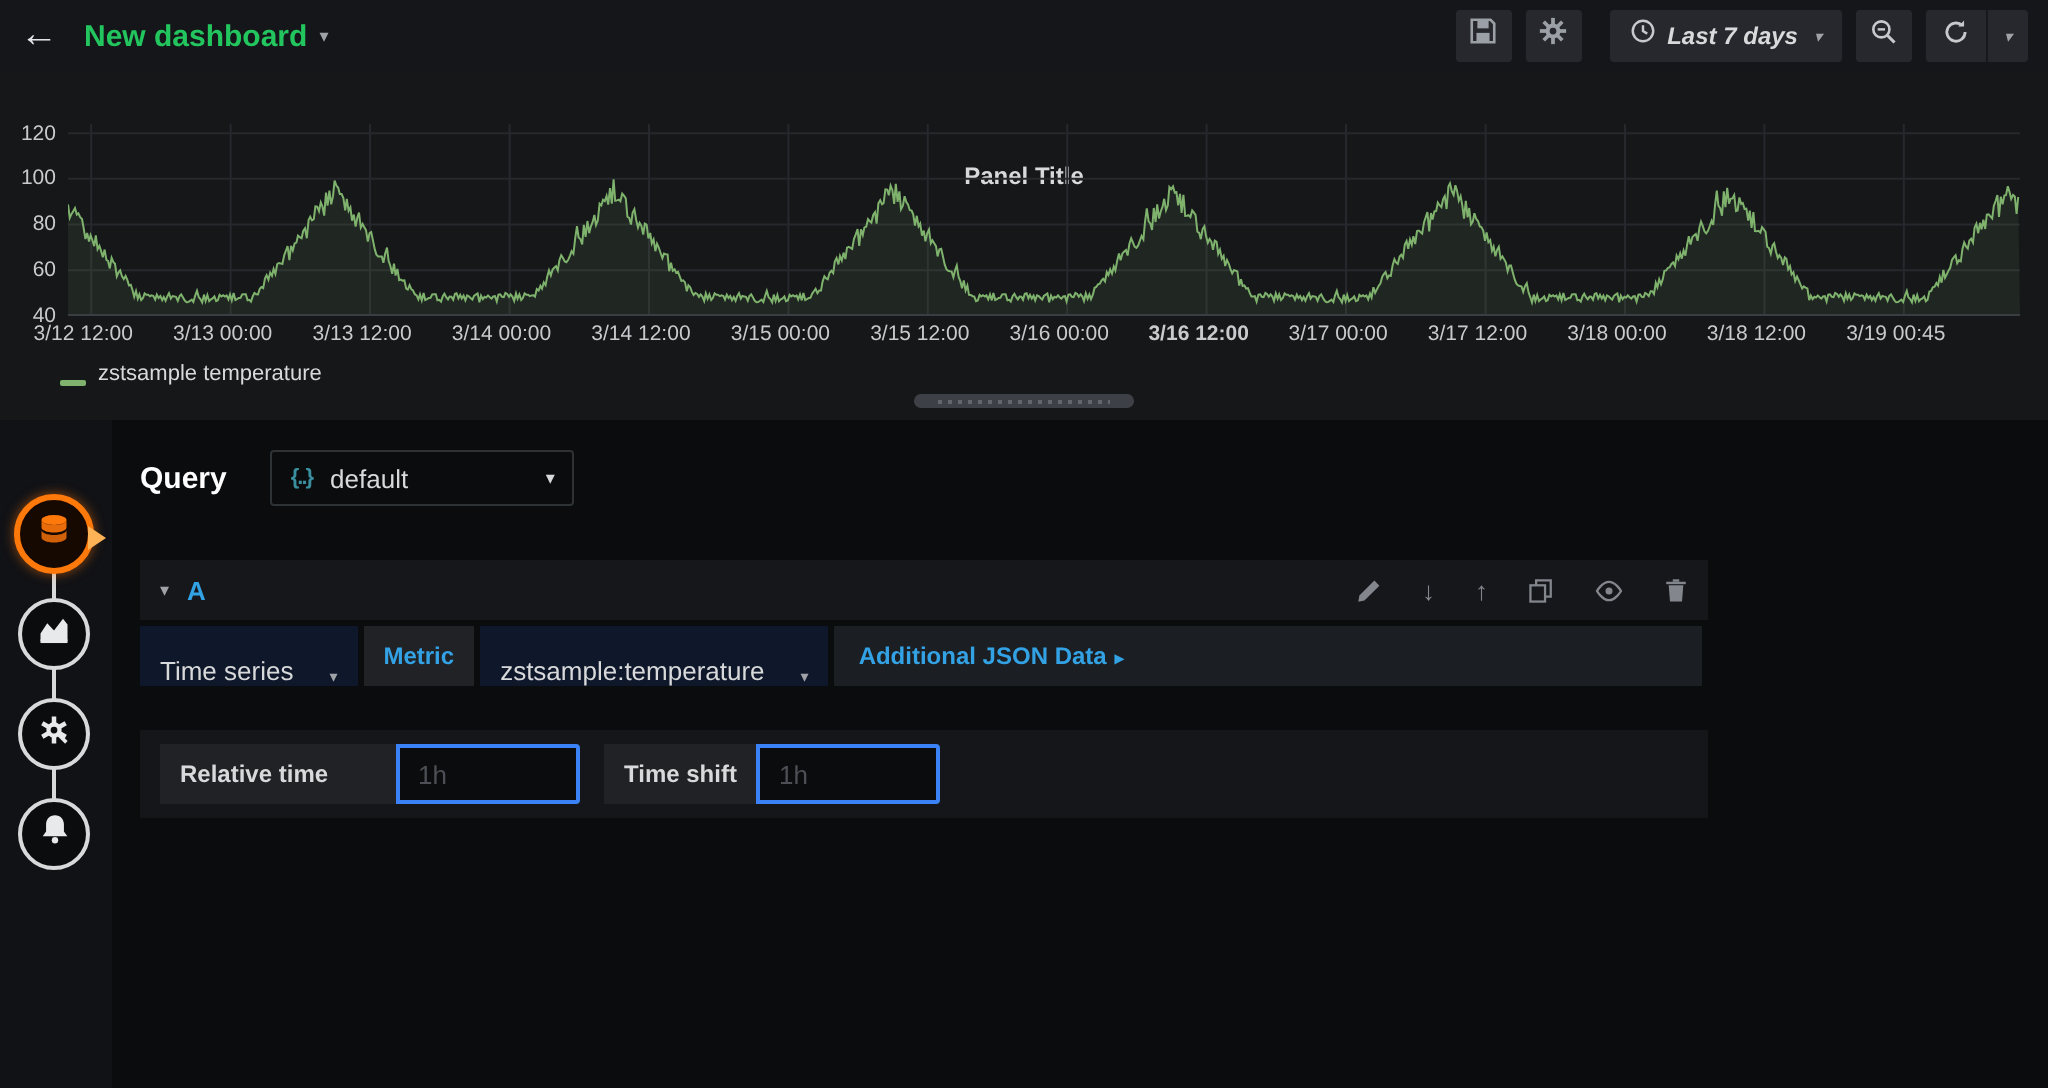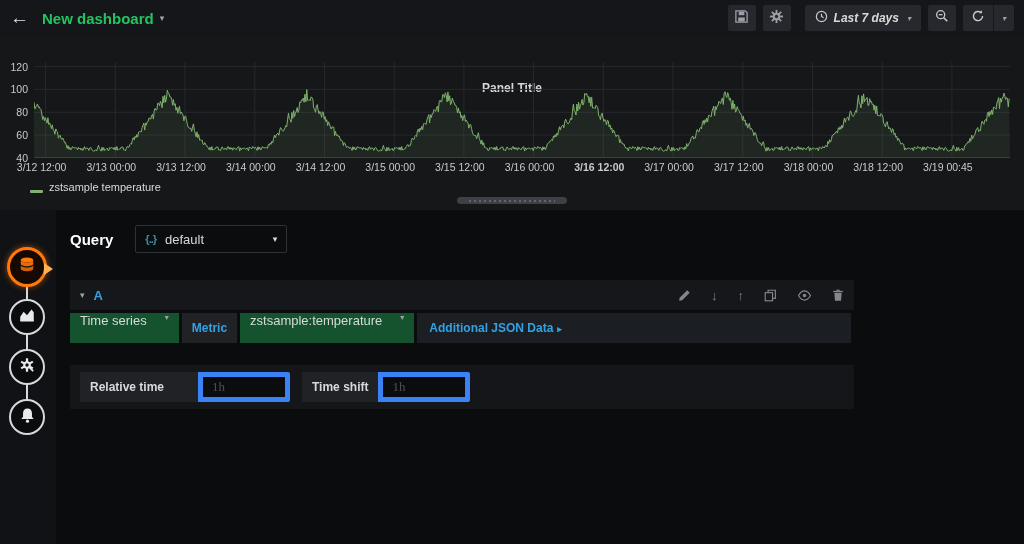--- a/index.html
+++ b/index.html
@@ -78,34 +78,34 @@
   .qrow-tools { margin-left:auto; display:flex; align-items:center; }
   .tool { margin-left:20px; cursor:pointer; display:flex; align-items:center; color:#83878d; }
   .tool .arrow-glyph { font-size:13px; font-weight:bold; line-height:1; }
 
   .gf-row { margin-top:3px; height:30px; display:flex; }
   .gf-row > * { margin-right:3px; }
   .chip { background:#202226; display:flex; align-items:center; padding:0 10px;
     font-size:12px; font-weight:bold; }
   .chip.blue { color:#33a2e5; }
   .chip.white { color:#d8d9da; }
-  .dd { background:#14532d; display:flex; align-items:flex-start; padding:0 10px; cursor:pointer; }
+  .dd { background:#0f172a; display:flex; align-items:flex-end; padding:0 10px; cursor:pointer; }
   .dd-value { font-size:13px; color:#d8d9da; }
   .dd .caret-sm { margin-left:18px; }
   .grow-chip { flex:1; background:#1b1e23; display:flex; align-items:center; padding:0 12px; }
   .json-link { font-size:12px; font-weight:bold; color:#33a2e5; cursor:pointer; }
   .json-link .expander { font-size:9px; margin-left:4px; }
 
   .opts-block { margin-top:22px; background:#141619; height:44px; display:flex;
     align-items:center; padding:0 10px; }
   .opt-group { display:flex; height:30px; margin-right:12px; }
   .opt-group .chip { min-width:118px; }
   .opt-group.narrow .chip { min-width:0; }
-  .txt-input { width:92px; height:30px; background:#0b0c0e; border:5px solid #3b82f6;
-    border-radius:0 2px 2px 0; color:#d8d9da; font-family:Liberation Serif, serif; font-size:13px; padding:0 9px; }
+  .txt-input { width:92px; height:30px; background:#0b0c0e; border:2px solid #3b82f6;
+    border-radius:0 2px 2px 0; color:#d8d9da; font-family:Liberation Sans, sans-serif; font-size:13px; padding:0 9px; }
   .txt-input::placeholder { color:#4c5056; }
 </style>
 </head>
 <body>
 
 <div class="top-section">
   <div class="navbar">
     <span class="back-arrow">←</span>
     <span class="dash-title">New dashboard</span>
     <span class="title-caret">▾</span>

